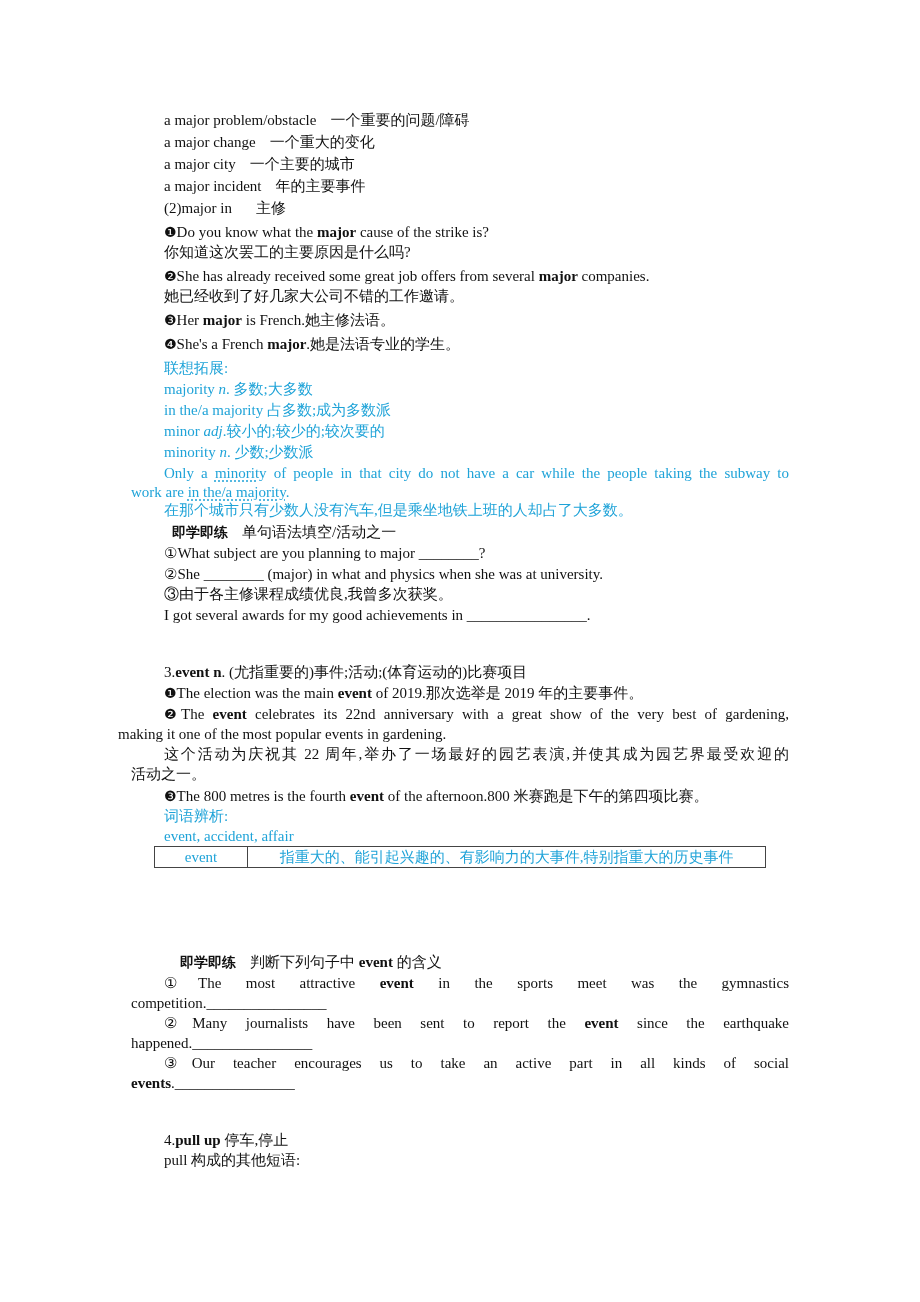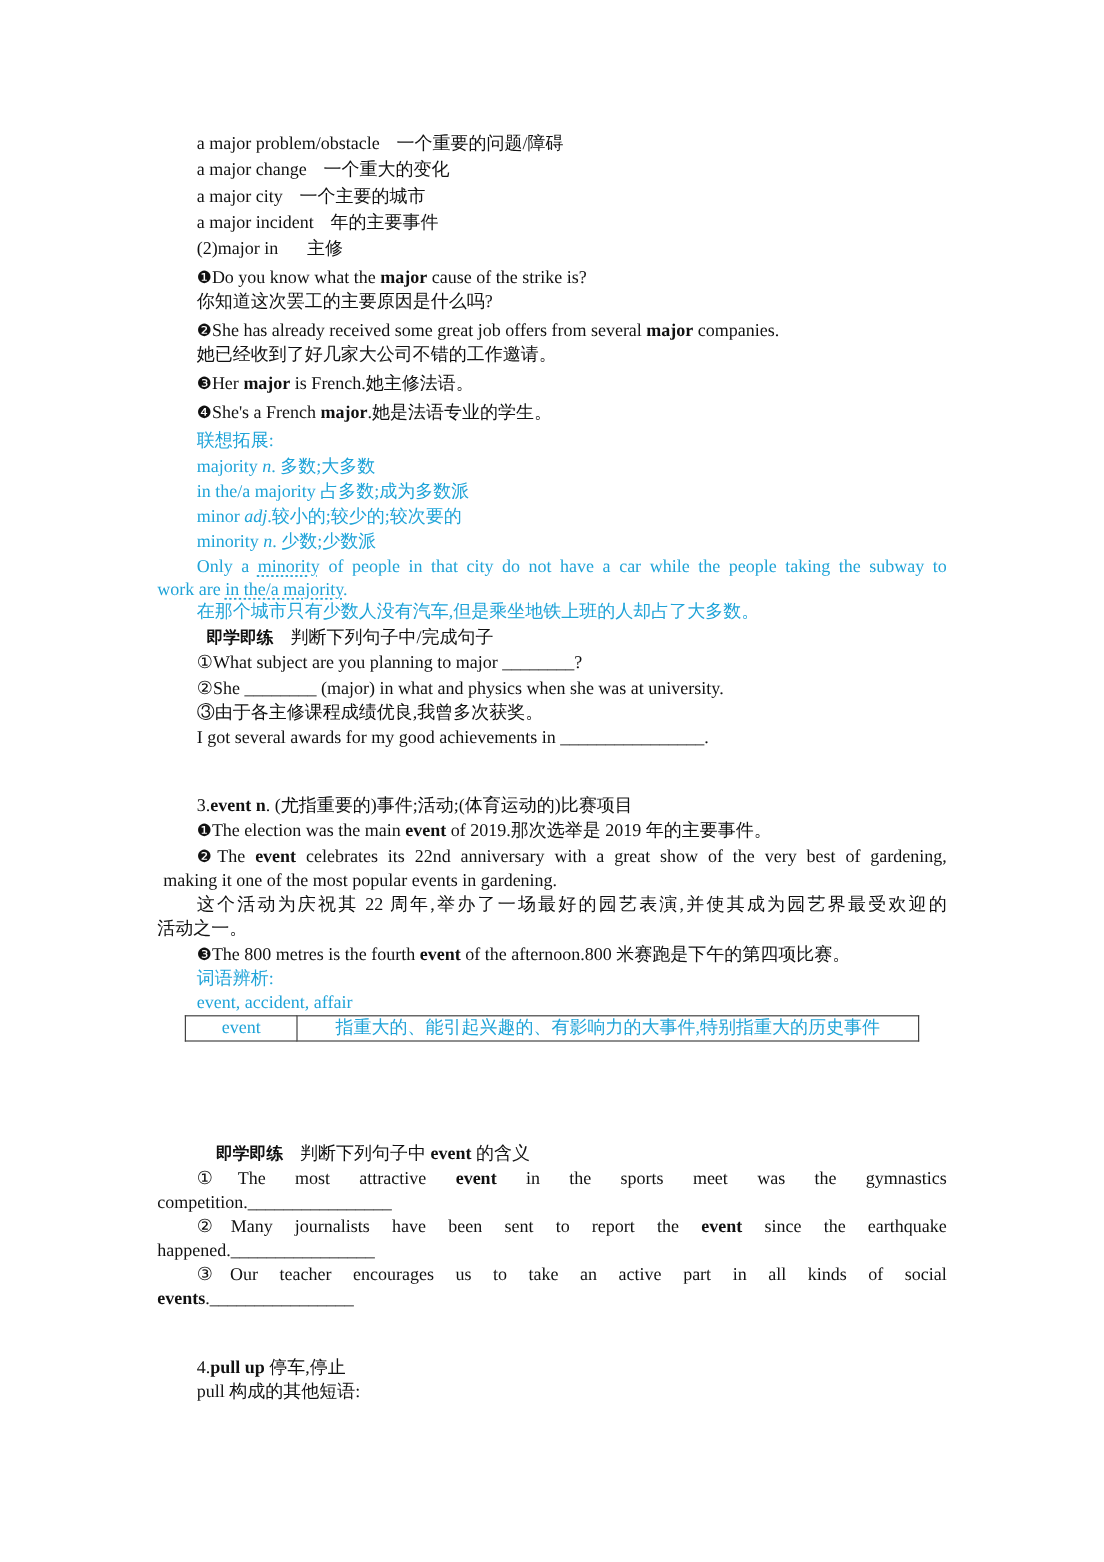--- a/index.html
+++ b/index.html
@@ -41,30 +41,30 @@
 
 <div class="ln blue" style="left:164px;top:358px;">联想拓展:</div>
 <div class="ln blue" style="left:164px;top:379px;"><span>majority </span><i>n</i><span>. 多数;大多数</span></div>
 <div class="ln blue" style="left:164px;top:400px;"><span>in the/a majority 占多数;成为多数派</span></div>
 <div class="ln blue" style="left:164px;top:421px;"><span>minor </span><i>adj</i><span>.较小的;较少的;较次要的</span></div>
 <div class="ln blue" style="left:164px;top:442px;"><span>minority </span><i>n</i><span>. 少数;少数派</span></div>
 <div class="ln blue" style="left:164px;top:463px;width:625px;text-align:justify;text-align-last:justify;white-space:nowrap;"><span>Only a </span><span class="ul">minority</span><span> of people in that city do not have a car while the people taking the subway to</span></div>
 <div class="ln blue" style="left:131px;top:482px;"><span>work are </span><span class="ul">in the/a majority</span><span>.</span></div>
 <div class="ln blue" style="left:164px;top:500px;">在那个城市只有少数人没有汽车,但是乘坐地铁上班的人却占了大多数。</div>
 
-<div class="ln" style="left:172px;top:522px;"><b style="font-family:'DejaVu Sans',sans-serif;font-size:14px;">即学即练</b><span class="sp"></span><span>判断下列句子中/完成句子</span></div>
+<div class="ln" style="left:172px;top:522px;"><b style="font-family:'DejaVu Sans',sans-serif;font-size:14px;">即学即练</b><span class="sp"></span><span>单句语法填空/活动之一</span></div>
 <div class="ln" style="left:164px;top:543px;">①What subject are you planning to major ________?</div>
 <div class="ln" style="left:164px;top:564px;">②She ________ (major) in what and physics when she was at university.</div>
 <div class="ln" style="left:164px;top:584px;">③由于各主修课程成绩优良,我曾多次获奖。</div>
 <div class="ln" style="left:164px;top:605px;">I got several awards for my good achievements in ________________.</div>
 
 <div class="ln" style="left:164px;top:662px;"><span>3.</span><b>event n</b><span>. (尤指重要的)事件;活动;(体育运动的)比赛项目</span></div>
 <div class="ln" style="left:164px;top:683px;"><span class="circ">❶</span><span>The election was the main </span><b>event</b><span> of 2019.那次选举是 2019 年的主要事件。</span></div>
 <div class="ln" style="left:164px;top:704px;width:625px;text-align:justify;text-align-last:justify;"><span class="circ">❷</span><span>The </span><b>event</b><span> celebrates its 22nd anniversary with a great show of the very best of gardening,</span></div>
-<div class="ln" style="left:136px;top:724px;">making it one of the most popular events in gardening.</div>
+<div class="ln" style="left:118px;top:724px;">making it one of the most popular events in gardening.</div>
 <div class="ln" style="left:164px;top:744px;width:625px;text-align:justify;text-align-last:justify;font-family:Liberation Serif, serif;">这个活动为庆祝其 22 周年,举办了一场最好的园艺表演,并使其成为园艺界最受欢迎的</div>
 <div class="ln" style="left:131px;top:764px;">活动之一。</div>
 <div class="ln" style="left:164px;top:786px;"><span class="circ">❸</span><span>The 800 metres is the fourth </span><b>event</b><span> of the afternoon.800 米赛跑是下午的第四项比赛。</span></div>
 <div class="ln blue" style="left:164px;top:806px;">词语辨析:</div>
 <div class="ln blue" style="left:164px;top:826px;">event, accident, affair</div>
 
 <table class="cmp">
   <tbody>
       <tr>
     <td class="k">event</td>

